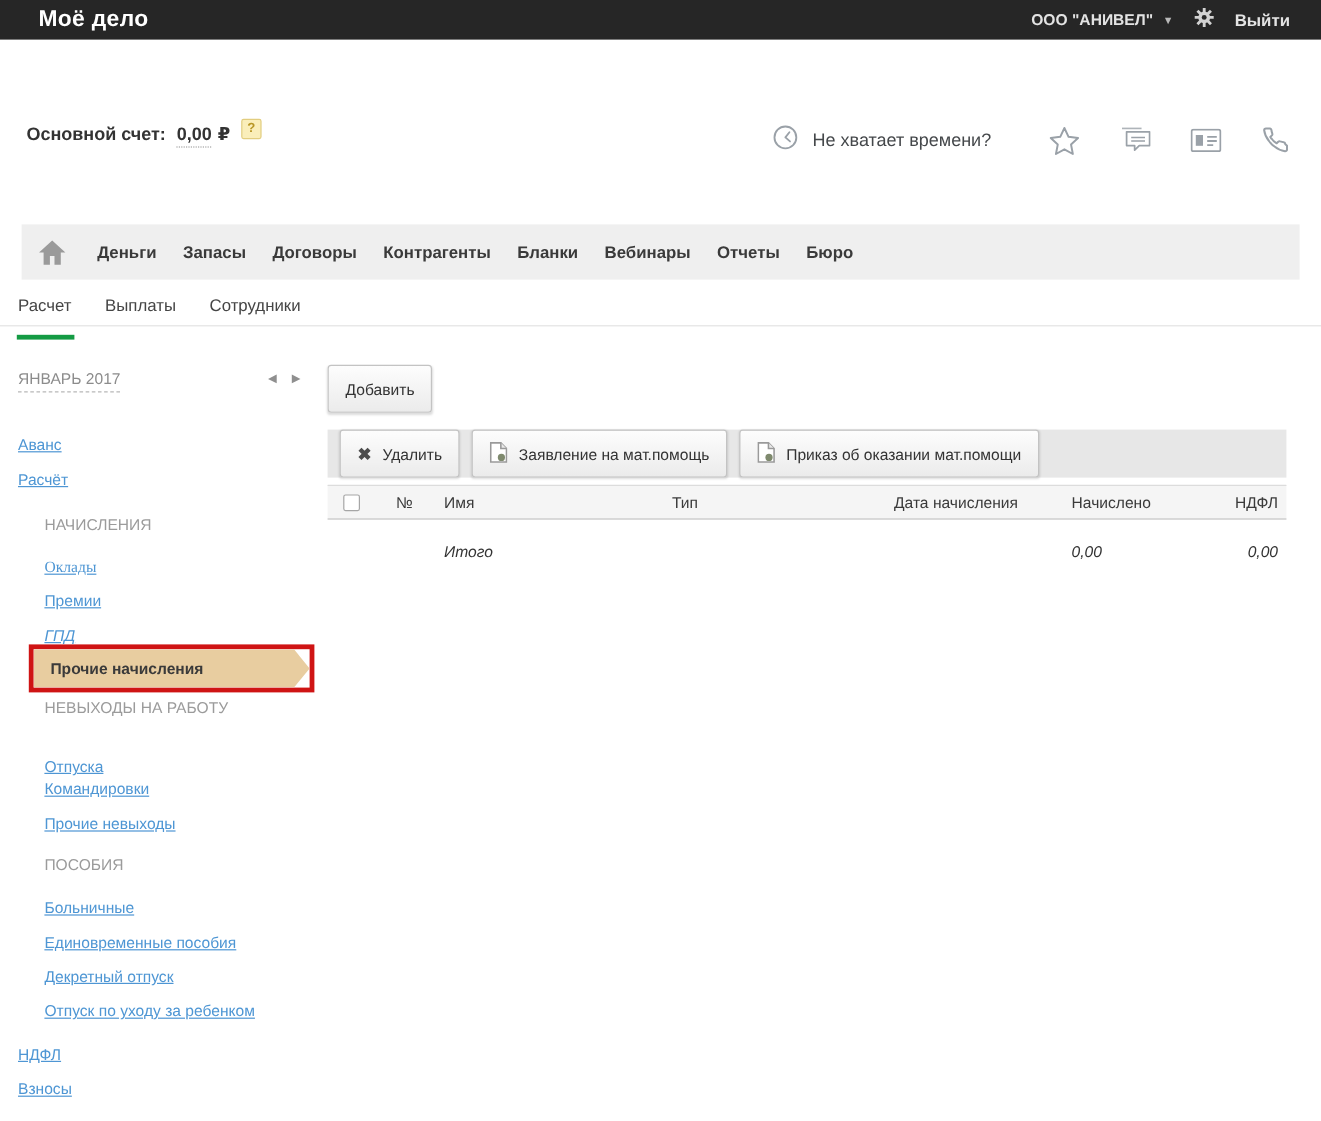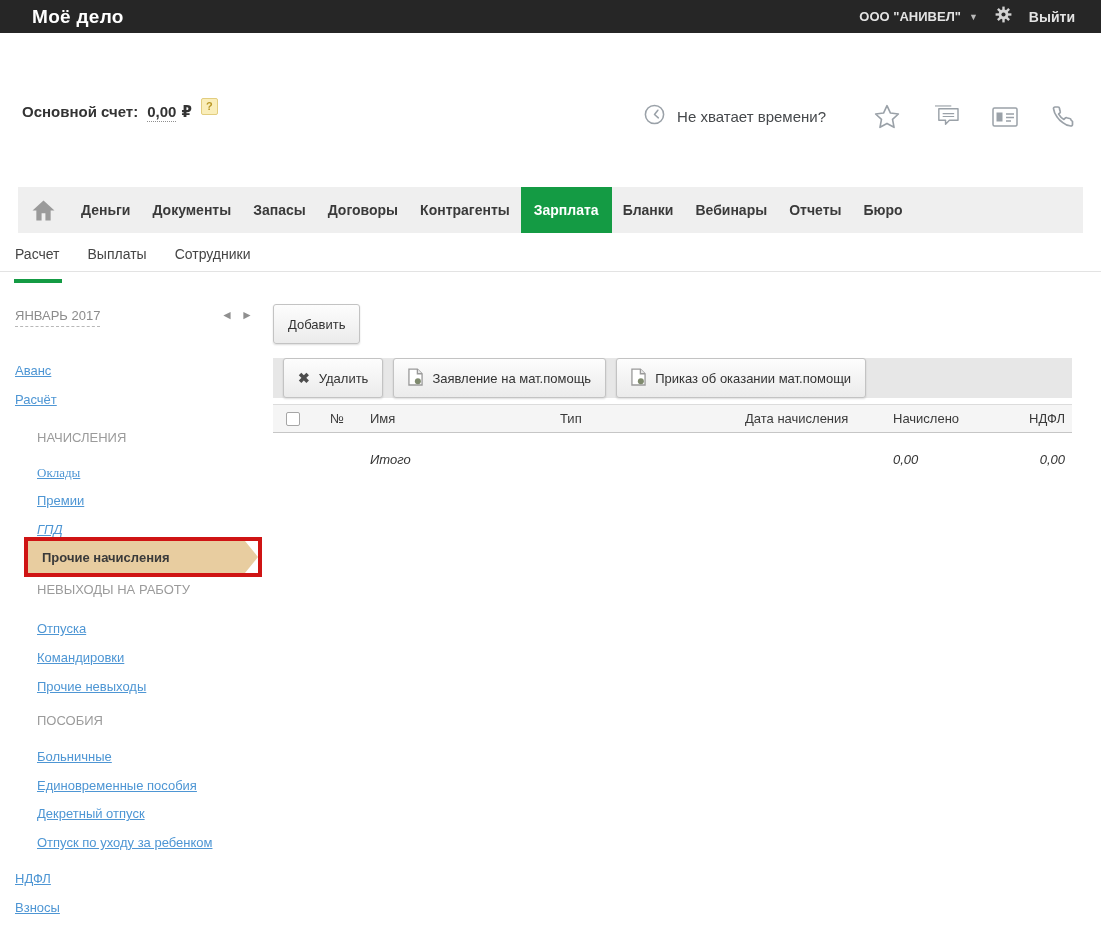--- a/index.html
+++ b/index.html
@@ -184,25 +184,23 @@
     </div>
   </div>
 
   <div class="navbar">
     <div class="home-btn">
       <svg width="23" height="21" viewBox="0 0 24 22">
         <path d="M12 0.5 L23.5 11 H19.5 V21.5 H14 V14 H10 V21.5 H4.5 V11 H0.5 Z" fill="#9a9a9a"></path>
       </svg>
     </div>
     <div class="nav-item">Деньги</div>
-    <div class="nav-item">Документы</div>
     <div class="nav-item">Запасы</div>
     <div class="nav-item">Договоры</div>
     <div class="nav-item">Контрагенты</div>
-    <div class="nav-item active">Зарплата</div>
     <div class="nav-item">Бланки</div>
     <div class="nav-item">Вебинары</div>
     <div class="nav-item">Отчеты</div>
     <div class="nav-item">Бюро</div>
   </div>
 
   <div class="subtabs">
     <div class="subtab active">Расчет</div>
     <div class="subtab">Выплаты</div>
     <div class="subtab">Сотрудники</div>
@@ -222,21 +220,21 @@
     <div class="sb sb-section" style="left:37px; top:135px;">НАЧИСЛЕНИЯ</div>
     <div class="sb sb-link" style="left:37px; top:170px;font-family:Liberation Serif, serif;">Оклады</div>
     <div class="sb sb-link" style="left:37px; top:198px;">Премии</div>
     <div class="sb sb-link" style="left:37px; top:227px;font-style:italic;">ГПД</div>
 
     <div class="hl-annotation">
       <div class="hl-ribbon">Прочие начисления</div>
     </div>
 
     <div class="sb sb-section" style="left:37px; top:287px;">НЕВЫХОДЫ НА РАБОТУ</div>
-    <div class="sb sb-link" style="left:37px; top:326px;">Отпуска</div>
+    <div class="sb sb-link" style="left:37px; top:336px;">Отпуска</div>
     <div class="sb sb-link" style="left:37px; top:355px;">Командировки</div>
     <div class="sb sb-link" style="left:37px; top:384px;">Прочие невыходы</div>
 
     <div class="sb sb-section" style="left:37px; top:418px;">ПОСОБИЯ</div>
     <div class="sb sb-link" style="left:37px; top:454px;">Больничные</div>
     <div class="sb sb-link" style="left:37px; top:483px;">Единовременные пособия</div>
     <div class="sb sb-link" style="left:37px; top:511px;">Декретный отпуск</div>
     <div class="sb sb-link" style="left:37px; top:540px;">Отпуск по уходу за ребенком</div>
 
     <div class="sb sb-link" style="left:15px; top:576px;">НДФЛ</div>

